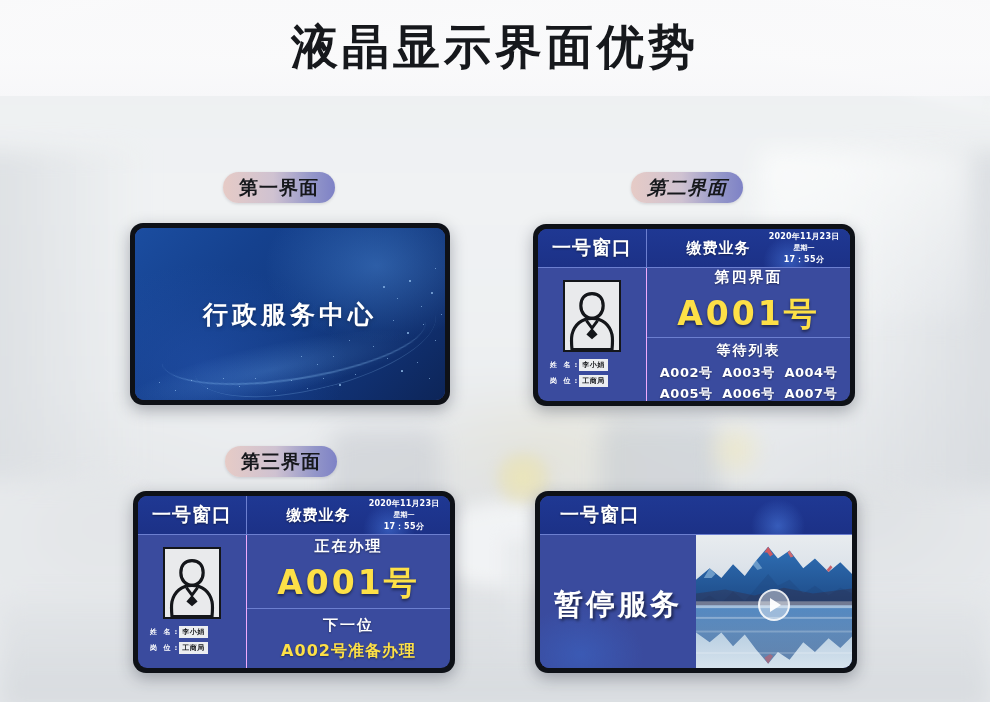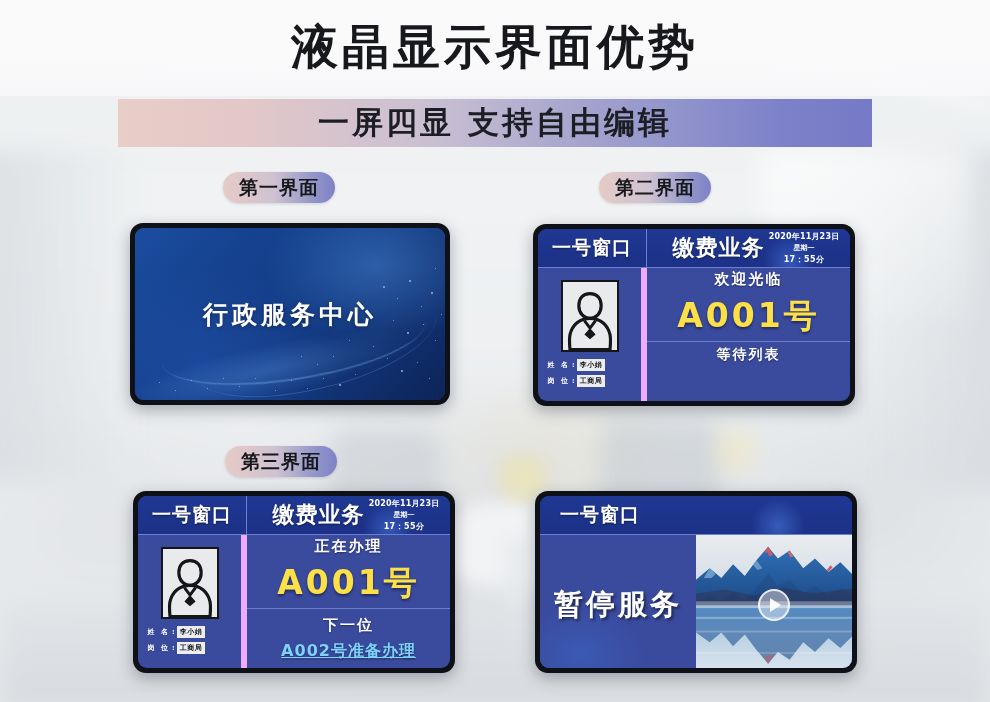--- a/index.html
+++ b/index.html
@@ -87,21 +87,21 @@
     height: 31px; padding: 11px 16px;
     border-radius: 16px;
     background: linear-gradient(90deg, #e6cbc6 0%, #cfc2d1 45%, #9396c9 80%, #7e82c6 100%);
     display: flex; align-items: center; justify-content: center;
     font-family: "DejaVu Sans", "Liberation Sans", sans-serif;
     font-size: 19px; font-weight: bold; color: #16181c;
     letter-spacing: 1px; white-space: nowrap;
     box-shadow: 0 1px 3px rgba(60,60,80,.18);
   }
   .badge-1 { left: 223px; top: 172px; }
-  .badge-2 { left: 599px; top: 172px; }
+  .badge-2 { left: 631px; top: 172px; font-style: italic; }
   .badge-3 { left: 225px; top: 446px; }
   .badge-4 { left: 634px; top: 446px; }
 
   
   .screen {
     position: absolute;
     border-radius: 13px;
     background: #0e1117;
     padding: 5px;
     box-shadow: 0 5px 16px rgba(30,35,50,.34);
@@ -181,40 +181,40 @@
     border-right: 1px solid #6c7fd0;
     font-family: "DejaVu Sans", "Liberation Sans", sans-serif;
     font-size: 19px; font-weight: bold; color: #fff; letter-spacing: 1px;
     text-shadow: 0 1px 2px rgba(0,0,0,.45);
     position: relative; z-index: 2;
   }
   .q-service {
     flex: 1 1 auto;
     display: flex; align-items: center; justify-content: center;
     font-family: "DejaVu Sans", "Liberation Sans", sans-serif;
-    font-size: 22px; font-weight: bold; color: #fff; letter-spacing: 1px;
+    font-size: 15px; font-weight: bold; color: #fff; letter-spacing: 1px;
     text-shadow: 0 1px 2px rgba(0,0,0,.45);
     padding-right: 60px;
     position: relative; z-index: 2;
   }
   .q-clock {
     position: absolute; right: 5px; top: 2px; width: 82px;
     display: flex; flex-direction: column; align-items: center;
     gap: 1px; z-index: 3;
     font-family: "DejaVu Sans", "Liberation Sans", sans-serif;
     color: #fff; font-weight: bold;
   }
   .q-clock .c1 { font-size: 8px; letter-spacing: .2px; white-space: nowrap; }
   .q-clock .c2 { font-size: 7px; }
   .q-clock .c3 { font-size: 8px; letter-spacing: .4px; }
 
   .q-body { flex: 1 1 auto; display: flex; }
   .q-left {
     width: 109px; flex: 0 0 109px;
-    border-right: 6px solid #f0abfc;
+    border-right: 1px solid #f0abfc;
     display: flex; flex-direction: column; align-items: center;
     padding-top: 12px;
     position: relative;
   }
   .avatar-box {
     width: 58px; height: 72px;
     background: #e9eaec;
     border: 2px solid #14161a;
   }
   .avatar-svg { display: block; width: 100%; height: 100%; }
@@ -248,21 +248,21 @@
   }
   .q-call-num {
     font-family: "DejaVu Sans", "Liberation Sans", sans-serif;
     font-size: 33px; font-weight: bold; color: #fde047;
     letter-spacing: 3px;
     text-shadow: 0 2px 3px rgba(0,0,0,.45);
   }
   .q-wait {
     flex: 1 1 44%;
     display: flex; flex-direction: column;
-    align-items: center; justify-content: space-between;
+    align-items: center; justify-content: flex-end;
     padding: 4px 8px 6px;
   }
   .q-wait-title {
     font-family: "DejaVu Sans", "Liberation Sans", sans-serif;
     font-size: 14px; font-weight: bold; color: #fff; letter-spacing: 2px;
     margin-bottom: 4px;
     text-shadow: 0 1px 2px rgba(0,0,0,.40);
   }
   .q-wait-grid {
     width: 100%;
@@ -280,23 +280,22 @@
     display: flex; flex-direction: column;
     align-items: center; justify-content: center; gap: 6px;
   }
   .q-next-label {
     font-family: "DejaVu Sans", "Liberation Sans", sans-serif;
     font-size: 15px; font-weight: bold; color: #fff; letter-spacing: 2px;
     text-shadow: 0 1px 2px rgba(0,0,0,.40);
   }
   .q-next-text {
     font-family: "DejaVu Sans", "Liberation Sans", sans-serif;
-    font-size: 16px; font-weight: bold; color: #7dd3fc; letter-spacing: 1px;
+    font-size: 16px; font-weight: bold; color: #fde047; letter-spacing: 1px;
     text-shadow: 0 1px 2px rgba(0,0,0,.40);
-    text-decoration: underline;
   }
 
   
   .p-root { width: 100%; height: 100%; display: flex; flex-direction: column; background: #3a4b9e; }
   .p-head {
     height: 39px; flex: 0 0 39px;
     background: linear-gradient(180deg, #1f3893 0%, #1c3187 100%);
     display: flex; align-items: center;
     padding-left: 20px;
     border-bottom: 1px solid #6c7fd0;
@@ -366,23 +365,20 @@
     <div class="bg-dark bg-stem"></div>
     <div class="bg-dark bg-flower"></div>
     <div class="bg-dark bg-lamp"></div>
     <div class="bg-dark bg-floor"></div>
     <div class="bg-veil"></div>
   </div>
 
   <div class="head-white"></div>
   <div class="main-title">液晶显示界面优势</div>
 
-  <div class="sub-banner">
-    <span class="sub-banner-text">一屏四显  支持自由编辑</span>
-  </div>
 
   <div class="badge badge-1">第一界面</div>
   <div class="badge badge-2">第二界面</div>
   <div class="badge badge-3">第三界面</div>
 
   <div class="screen scr-1">
     <div class="screen-inner">
       <div class="welcome">
         <div class="welcome-swoosh"></div>
         <div class="welcome-arc"></div>
@@ -463,25 +459,33 @@
               <div class="id-row">
                 <span class="id-label">岗 位</span>
                 <span>:</span>
                 <span class="id-value">工商局</span>
               </div>
             </div>
           </div>
 
           <div class="q-right">
             <div class="q-call">
-              <div class="q-call-label">欢迎光临</div>
+              <div class="q-call-label">第四界面</div>
               <div class="q-call-num">A001号</div>
             </div>
             <div class="q-wait">
               <div class="q-wait-title">等待列表</div>
+              <div class="q-wait-grid" id="wait-grid">
+                  <div class="q-wait-cell">A002号</div>
+                  <div class="q-wait-cell">A003号</div>
+                  <div class="q-wait-cell">A004号</div>
+                  <div class="q-wait-cell">A005号</div>
+                  <div class="q-wait-cell">A006号</div>
+                  <div class="q-wait-cell">A007号</div>
+                </div>
             </div>
           </div>
         </div>
 
       </div>
     </div>
   </div>
 
   <div class="screen scr-3">
     <div class="screen-inner">

